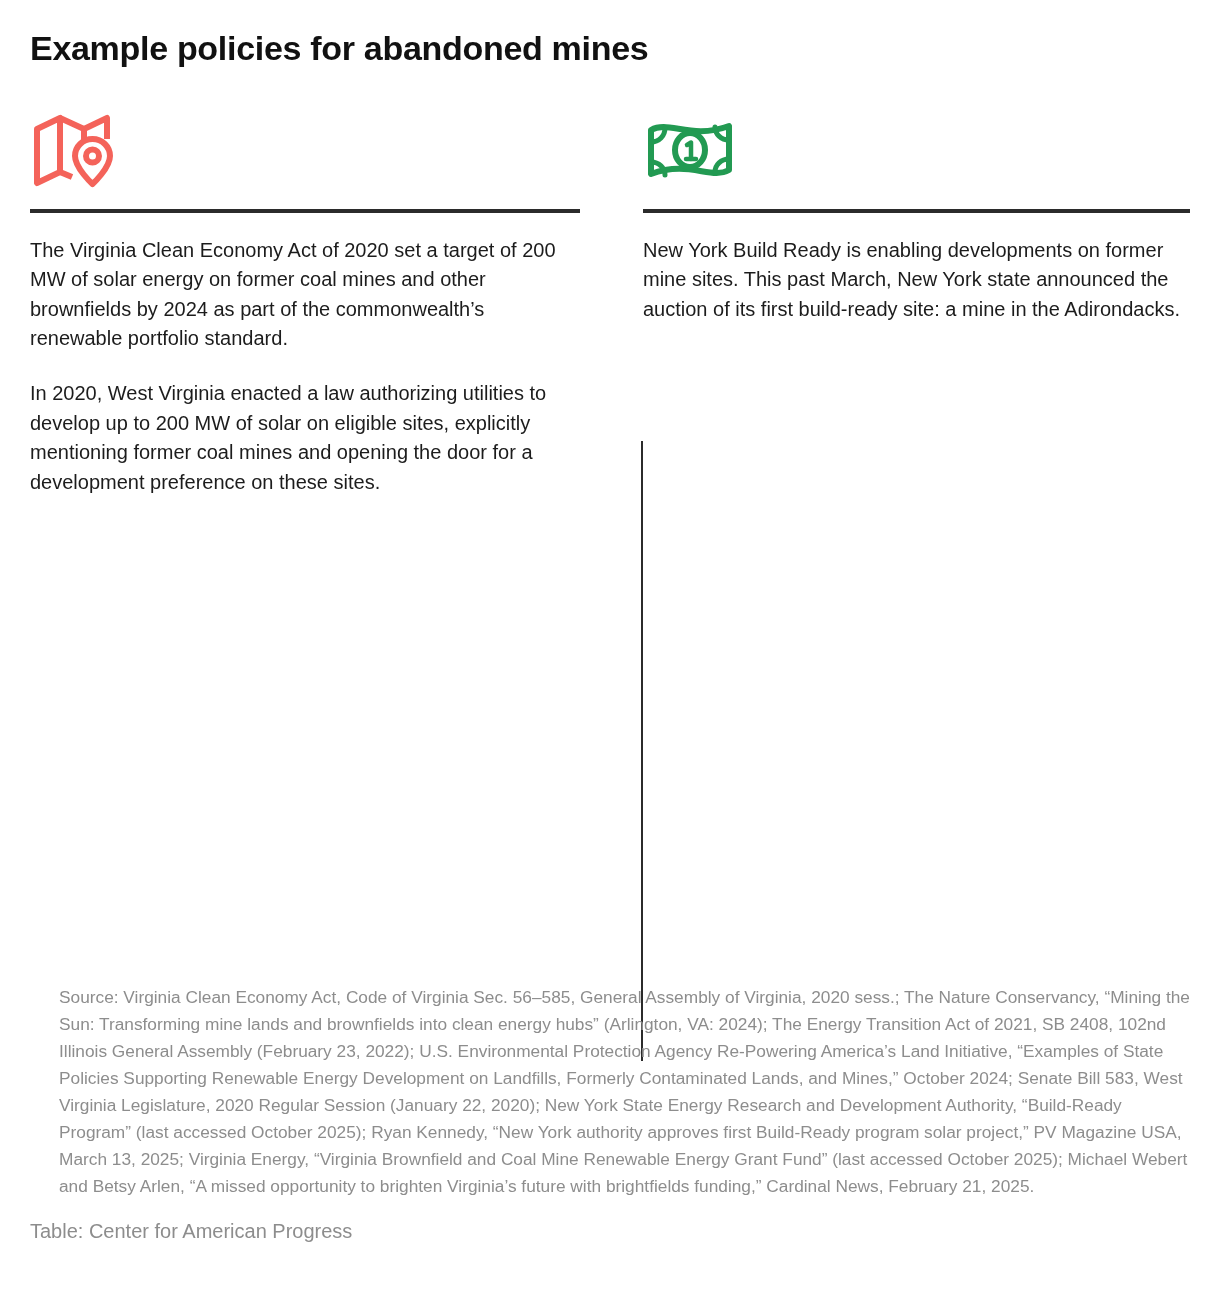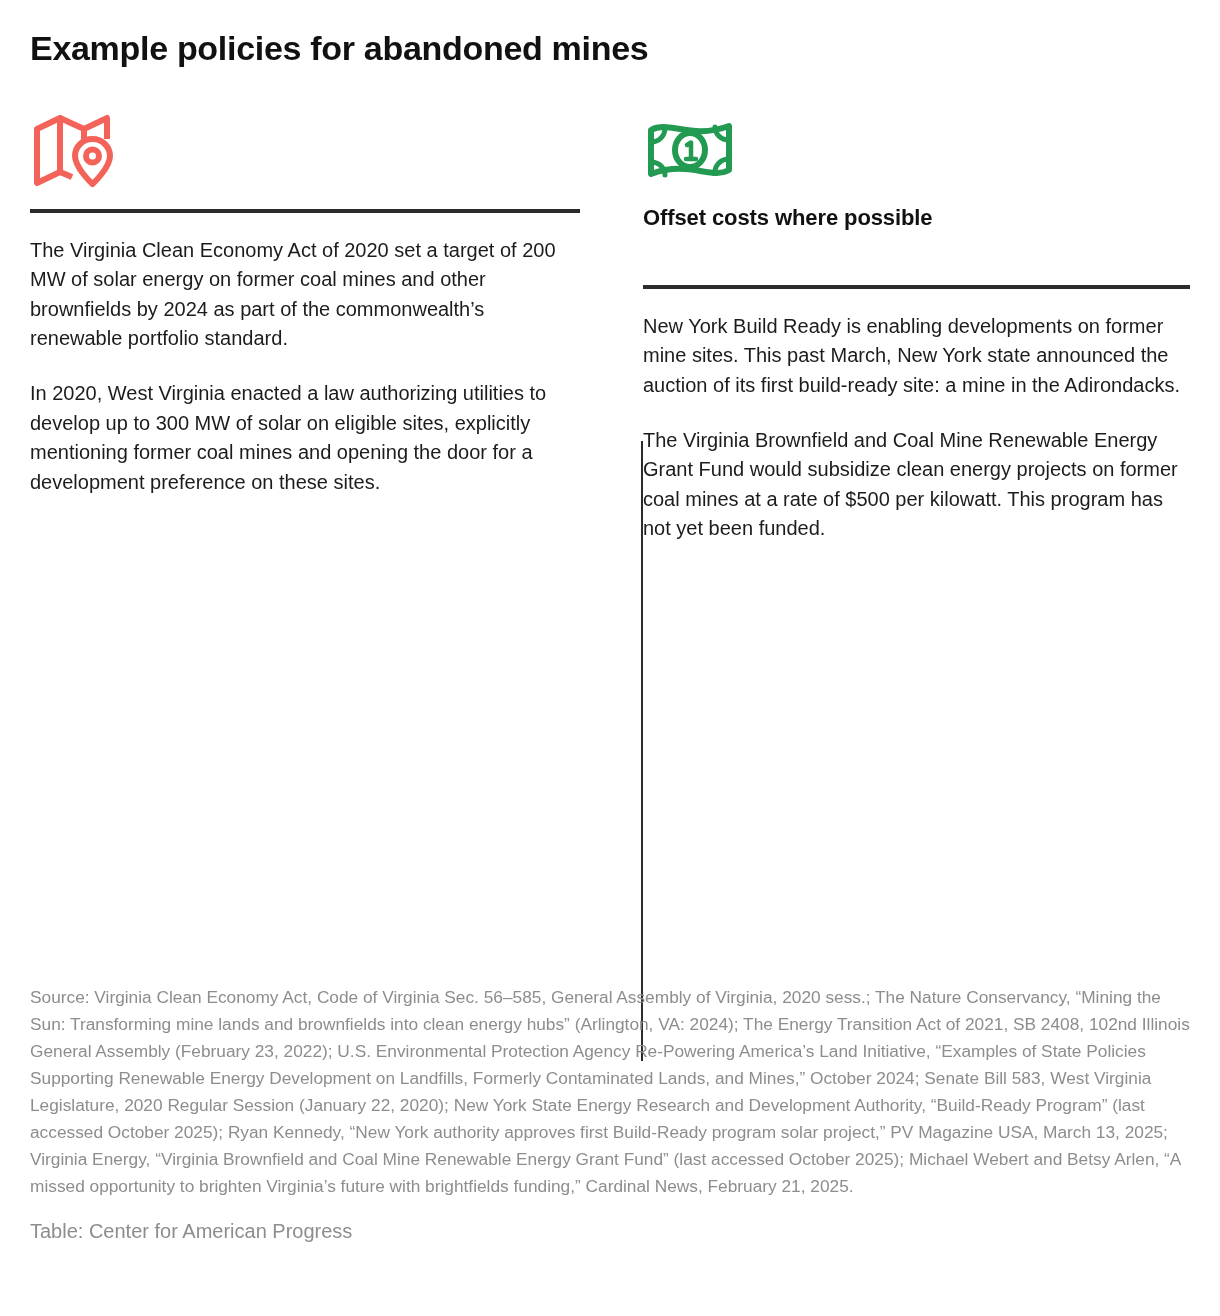--- a/index.html
+++ b/index.html
@@ -108,20 +108,21 @@
     position: absolute;
     left: 30px;
     top: 984px;
     width: 1160px;
   }
 
   .source-text {
     font-size: 17.3px;
     line-height: 1.56;
     color: #8d8d8d;
+    margin-left: 29px;
   }
 
   .source-credit {
     font-size: 20px;
     line-height: 1.56;
     color: #8d8d8d;
     margin-top: 16px;
   }
 </style>
 </head>
@@ -146,21 +147,21 @@
           <path d="M60.5 27 C70.2 27 78 34.6 78 44 C78 56 60.5 72 60.5 72 C60.5 72 43 56 43 44 C43 34.6 50.8 27 60.5 27 Z" stroke="#F4635A" stroke-width="6" stroke-linejoin="round" fill="#ffffff"></path>
           <circle cx="60.5" cy="44" r="6.5" stroke="#F4635A" stroke-width="6" fill="none"></circle>
         </svg>
       </div>
 
 
       <div class="header-rule"></div>
 
       <div class="body-list">
         <p class="body-para">The Virginia Clean Economy Act of 2020 set a target of 200 MW of solar energy on former coal mines and other brownfields by 2024 as part of the commonwealth’s renewable portfolio standard.</p>
-        <p class="body-para">In 2020, West Virginia enacted a law authorizing utilities to develop up to 300 MW of solar on eligible sites, explicitly mentioning former coal mines and opening the door for a development preference on these sites.</p>
+        <p class="body-para">In 2020, West Virginia enacted a law authorizing utilities to develop up to 200 MW of solar on eligible sites, explicitly mentioning former coal mines and opening the door for a development preference on these sites.</p>
       </div>
     </div>
 
     <div class="col col-right">
 
       <div class="icon-wrap">
         <svg class="icon-cash" width="92" height="78" viewBox="0 0 92 78" fill="none" xmlns="http://www.w3.org/2000/svg" aria-hidden="true">
 
           <path d="M6 18 C24 8 46 28 84 14 L84 58 C66 68 44 48 6 62 Z" stroke="#229A52" stroke-width="6" stroke-linejoin="round" fill="none"></path>
 
@@ -168,27 +169,25 @@
           <path d="M84 28 C76 28 70 22 70 15" stroke="#229A52" stroke-width="5" fill="none" stroke-linecap="round"></path>
           <path d="M6 50 C14 50 20 56 20 63" stroke="#229A52" stroke-width="5" fill="none" stroke-linecap="round"></path>
           <path d="M84 47 C76 47 70 53 70 60" stroke="#229A52" stroke-width="5" fill="none" stroke-linecap="round"></path>
 
           <ellipse cx="45" cy="38" rx="15" ry="17" stroke="#229A52" stroke-width="6" fill="none"></ellipse>
           <path d="M42 33 L46 30.5 L46 47" stroke="#229A52" stroke-width="4.5" fill="none" stroke-linecap="round" stroke-linejoin="round"></path>
           <path d="M41 47 L51 47" stroke="#229A52" stroke-width="4.5" stroke-linecap="round"></path>
         </svg>
       </div>
 
-      <div class="col-heading">Offset costs where possible</div>
 
       <div class="header-rule"></div>
 
       <div class="body-list">
         <p class="body-para">New York Build Ready is enabling developments on former mine sites. This past March, New York state announced the auction of its first build-ready site: a mine in the Adirondacks.</p>
-        <p class="body-para">The Virginia Brownfield and Coal Mine Renewable Energy Grant Fund would subsidize clean energy projects on former coal mines at a rate of $500 per kilowatt. This program has not yet been funded.</p>
       </div>
     </div>
 
     <div class="v-divider"></div>
   </div>
 
   <div class="source">
     <div class="source-text">Source: Virginia Clean Economy Act, Code of Virginia Sec. 56–585, General Assembly of Virginia, 2020 sess.; The Nature Conservancy, “Mining the Sun: Transforming mine lands and brownfields into clean energy hubs” (Arlington, VA: 2024); The Energy Transition Act of 2021, SB 2408, 102nd Illinois General Assembly (February 23, 2022); U.S. Environmental Protection Agency Re-Powering America’s Land Initiative, “Examples of State Policies Supporting Renewable Energy Development on Landfills, Formerly Contaminated Lands, and Mines,” October 2024; Senate Bill 583, West Virginia Legislature, 2020 Regular Session (January 22, 2020); New York State Energy Research and Development Authority, “Build-Ready Program” (last accessed October 2025); Ryan Kennedy, “New York authority approves first Build-Ready program solar project,” PV Magazine USA, March 13, 2025; Virginia Energy, “Virginia Brownfield and Coal Mine Renewable Energy Grant Fund” (last accessed October 2025); Michael Webert and Betsy Arlen, “A missed opportunity to brighten Virginia’s future with brightfields funding,” Cardinal News, February 21, 2025.</div>
     <div class="source-credit">Table: Center for American Progress</div>
   </div>

